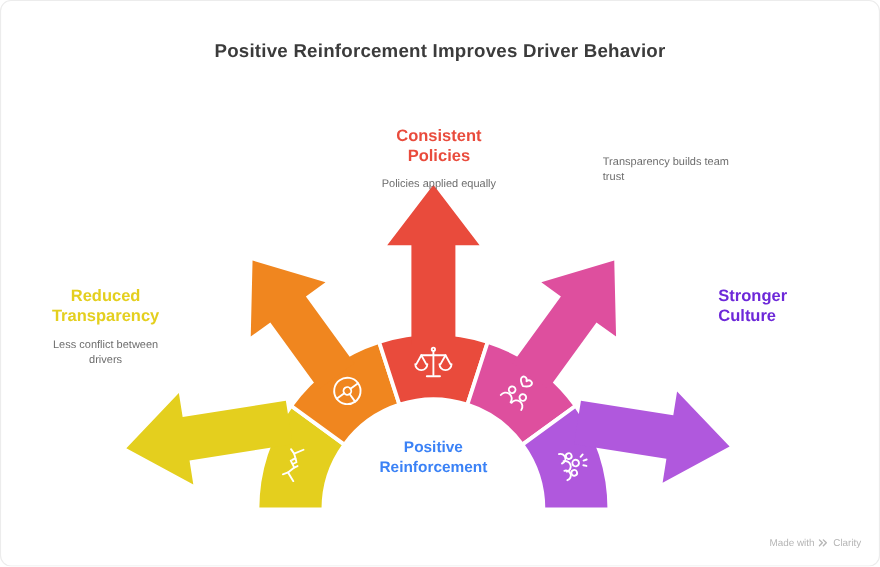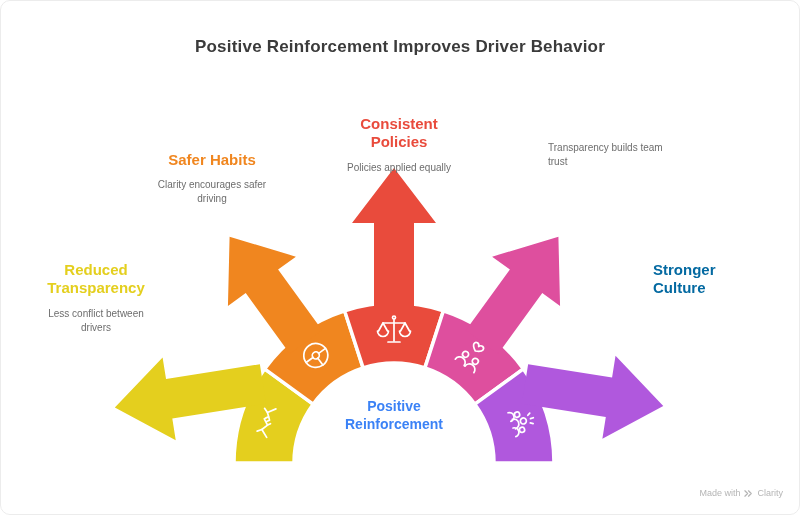--- a/index.html
+++ b/index.html
@@ -105,36 +105,32 @@
         <path d="M-4,-9 l-1.5,-2.5 M4,-9 l1.5,-2.5 M0,-10.5 l0,-3"></path>
       </g>
     </g>
   </svg>
 
   <div class="label lbl-reduced">
     <div class="heading" style="color: rgb(228, 207, 30);">Reduced Transparency</div>
     <div class="desc desc-110">Less conflict between drivers</div>
   </div>
 
-  <div class="label lbl-safer">
-    <div class="heading" style="color: rgb(240, 134, 31);">Safer Habits</div>
-    <div class="desc">Clarity encourages safer driving</div>
-  </div>
 
   <div class="label lbl-consistent">
     <div class="heading" style="color: rgb(233, 75, 60);">Consistent Policies</div>
     <div class="desc">Policies applied equally</div>
   </div>
 
   <div class="label lbl-increased">
     <div class="desc">Transparency builds team trust</div>
   </div>
 
   <div class="label lbl-stronger">
-    <div class="heading w80" style="color: #0369a1;">Stronger Culture</div>
+    <div class="heading w80" style="color: #6d28d9;">Stronger Culture</div>
   </div>
 
   <div class="center-label">Positive Reinforcement</div>
 
   <div class="watermark">
     <span>Made with</span>
     <svg width="9" height="9" viewBox="0 0 10 10">
       <path d="M1,2 L4,5 L1,8 M5,2 L8,5 L5,8" stroke="#b5b5b5" stroke-width="1.4" fill="none" stroke-linecap="round" stroke-linejoin="round"></path>
     </svg>
     <span>Clarity</span>

